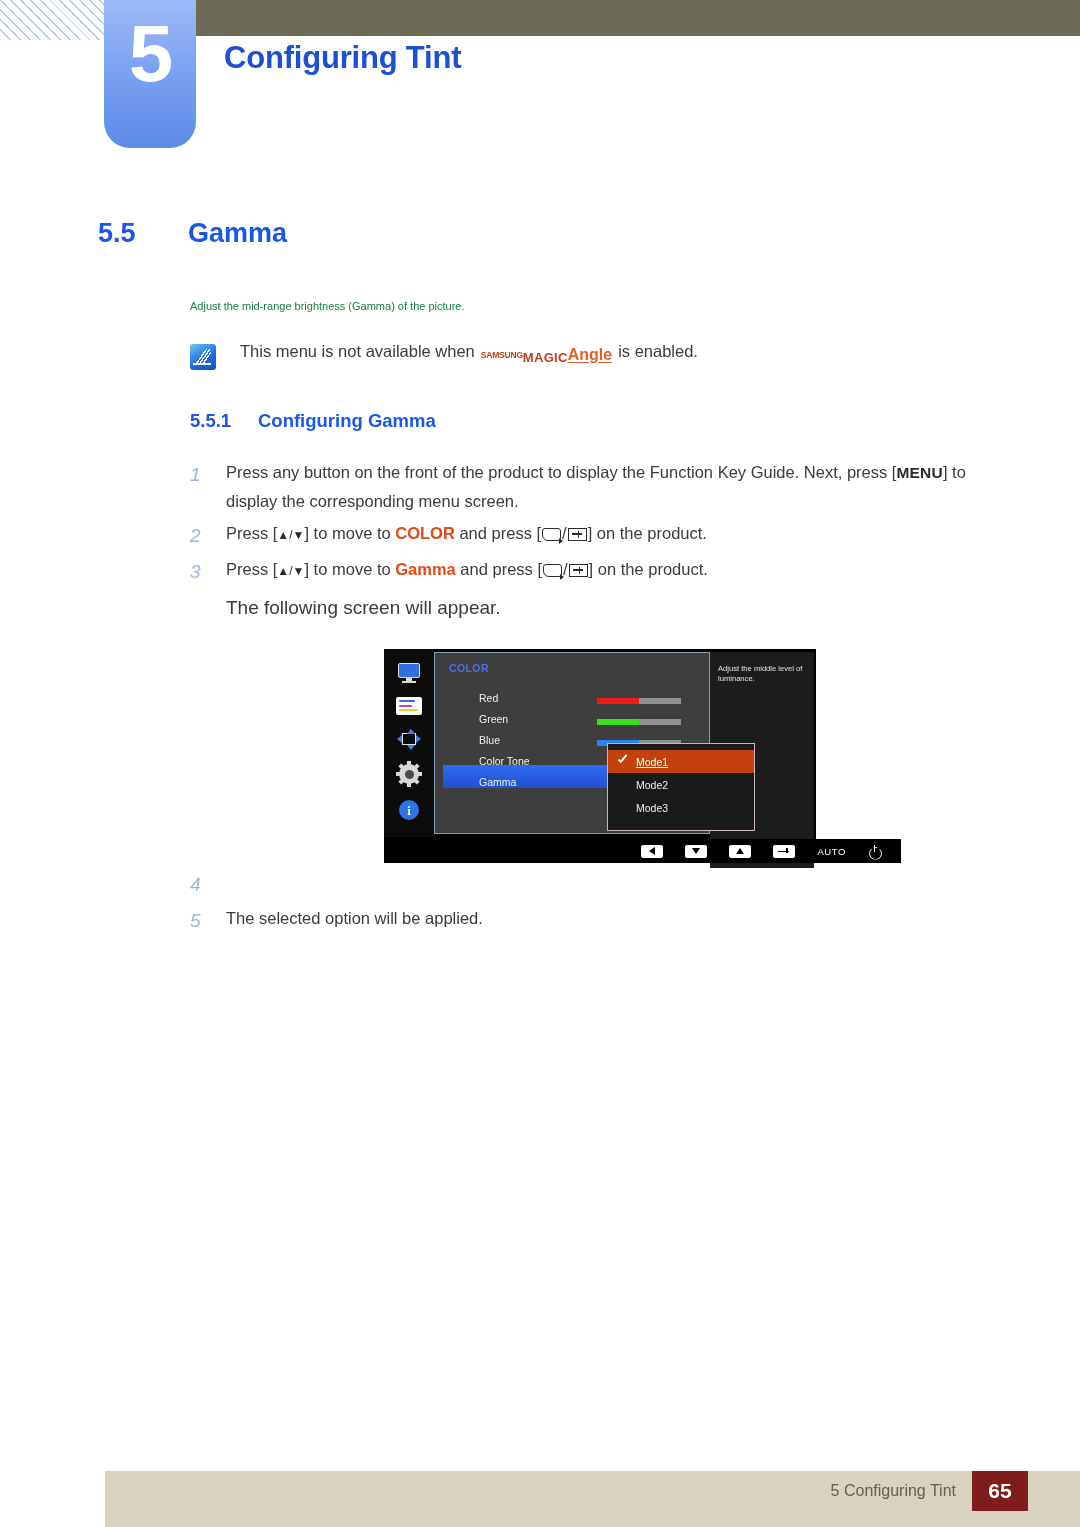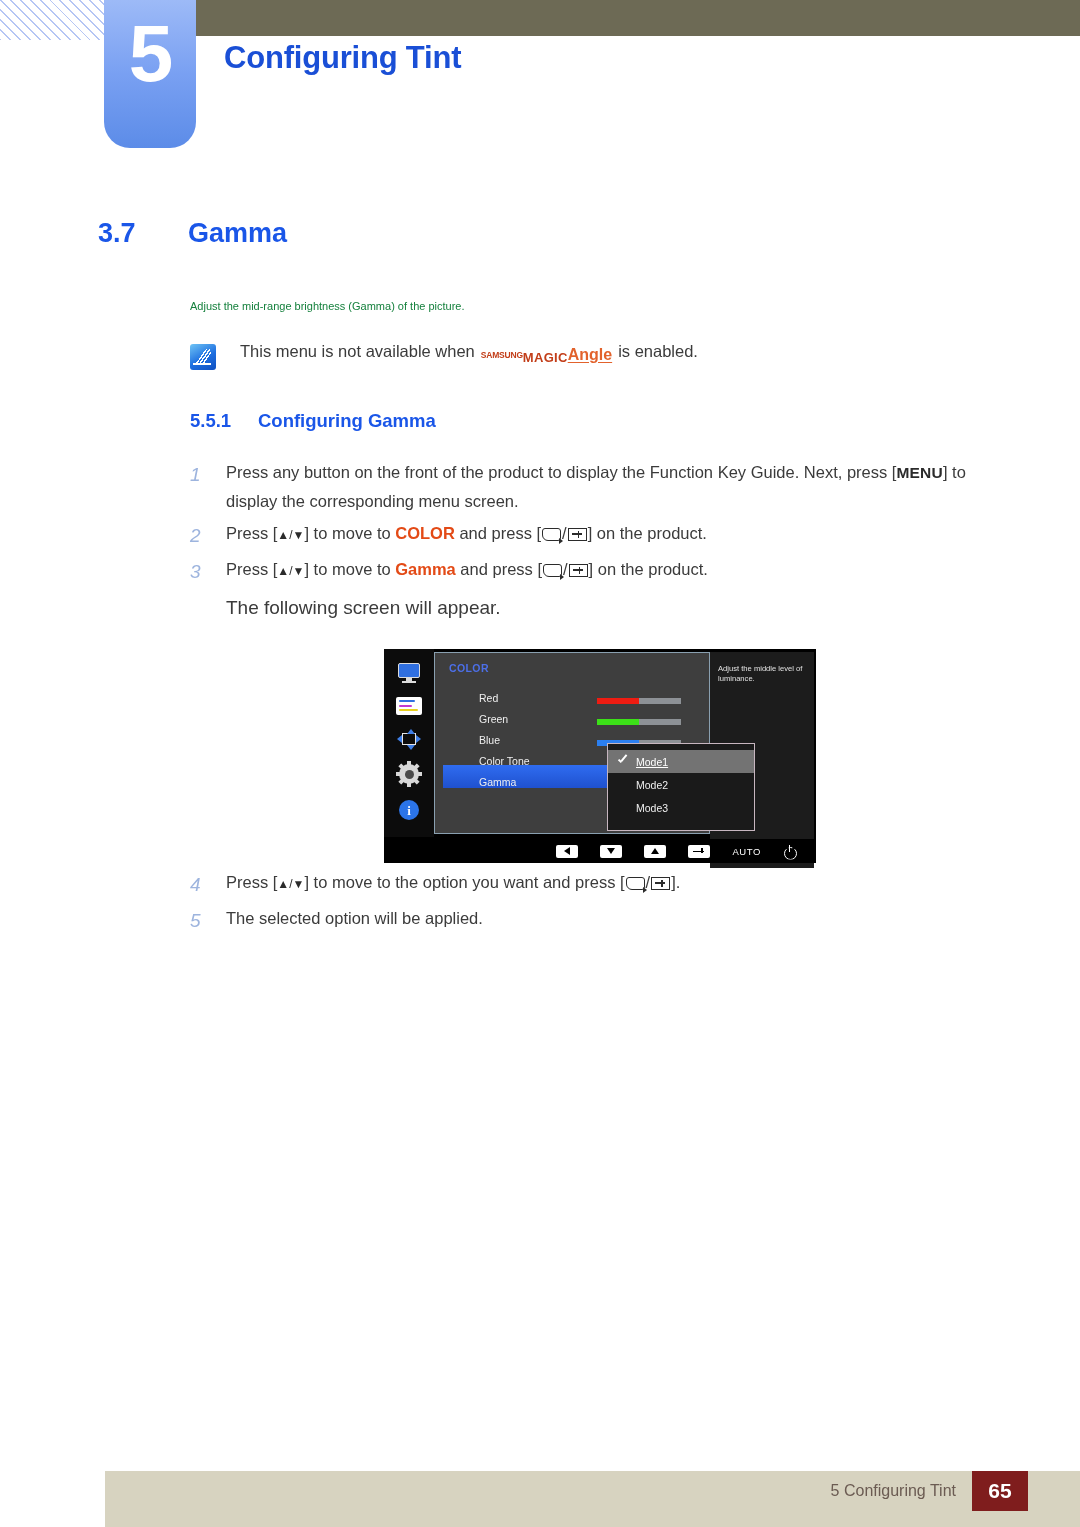--- a/index.html
+++ b/index.html
@@ -409,21 +409,21 @@
   .drop-item {
     position: relative;
     height: 23px;
     display: flex;
     align-items: center;
     color: #efefef;
     font-size: 10.5px;
     padding-left: 28px;
   }
   .drop-item.sel {
-    background: #737373;
+    background: #c2410c;
     color: #ffffff;
     text-decoration: underline;
   }
   .drop-check {
     position: absolute; left: 9px; top: 6px;
     width: 11px; height: 11px;
   }
   .drop-check::before {
     content:""; position:absolute; left:1px; top:4px;
     width:4px; height:2px; background:#ffffff; transform: rotate(45deg);
@@ -442,21 +442,21 @@
     color: #e2e2e2;
     font-size: 7.6px;
     line-height: 1.35;
     padding: 12px 8px;
   }
 
   
   .osd-keys {
     position: absolute;
     left: 0; top: 190px;
-    width: 432px; height: 24px;
+    width: 517px; height: 24px;
     background: #000000;
     display: flex;
     align-items: center;
     justify-content: flex-end;
     gap: 22px;
     padding-right: 20px;
   }
   .key-box {
     width: 22px; height: 13px;
     background: #ffffff;
@@ -518,21 +518,21 @@
 <div class="hatch"></div>
 <div class="topbar"></div>
 
 <div class="chapter-tab">
   <span class="chapter-num">5</span>
 </div>
 
 <div class="chapter-title">Configuring Tint</div>
 
 <div class="sec-head">
-  <span class="num">3.7</span>
+  <span class="num">5.5</span>
   <span>Gamma</span>
 </div>
 
 <div class="body-text intro">Adjust the mid-range brightness (Gamma) of the picture.</div>
 
 <div class="note-row">
   <div class="note-icon"></div>
   <div class="note-text">
     <span>This menu is not available when</span>
     <span style="width:5px;display:inline-block"></span>
@@ -663,21 +663,20 @@
       </span>
     <span class="key-box key-ret"></span>
     <span class="key-auto">AUTO</span>
     <span class="key-power"></span>
   </div>
 </div>
 
 <div class="steps" id="steps-bottom" style="top:868px">
     <div class="step">
       <div class="step-num">4</div>
-      <div class="step-body">Press [<span class="arrows">▲/▼</span>] to move to the option you want and press [<span class="glyph-back"></span>/<span class="glyph-enter"></span>].</div>
     </div>
     <div class="step">
       <div class="step-num">5</div>
       <div class="step-body">The selected option will be applied.</div>
     </div>
   </div>
 
 <div class="footer">
   <span class="footer-label">5 Configuring Tint</span>
   <span class="footer-page">65</span>

